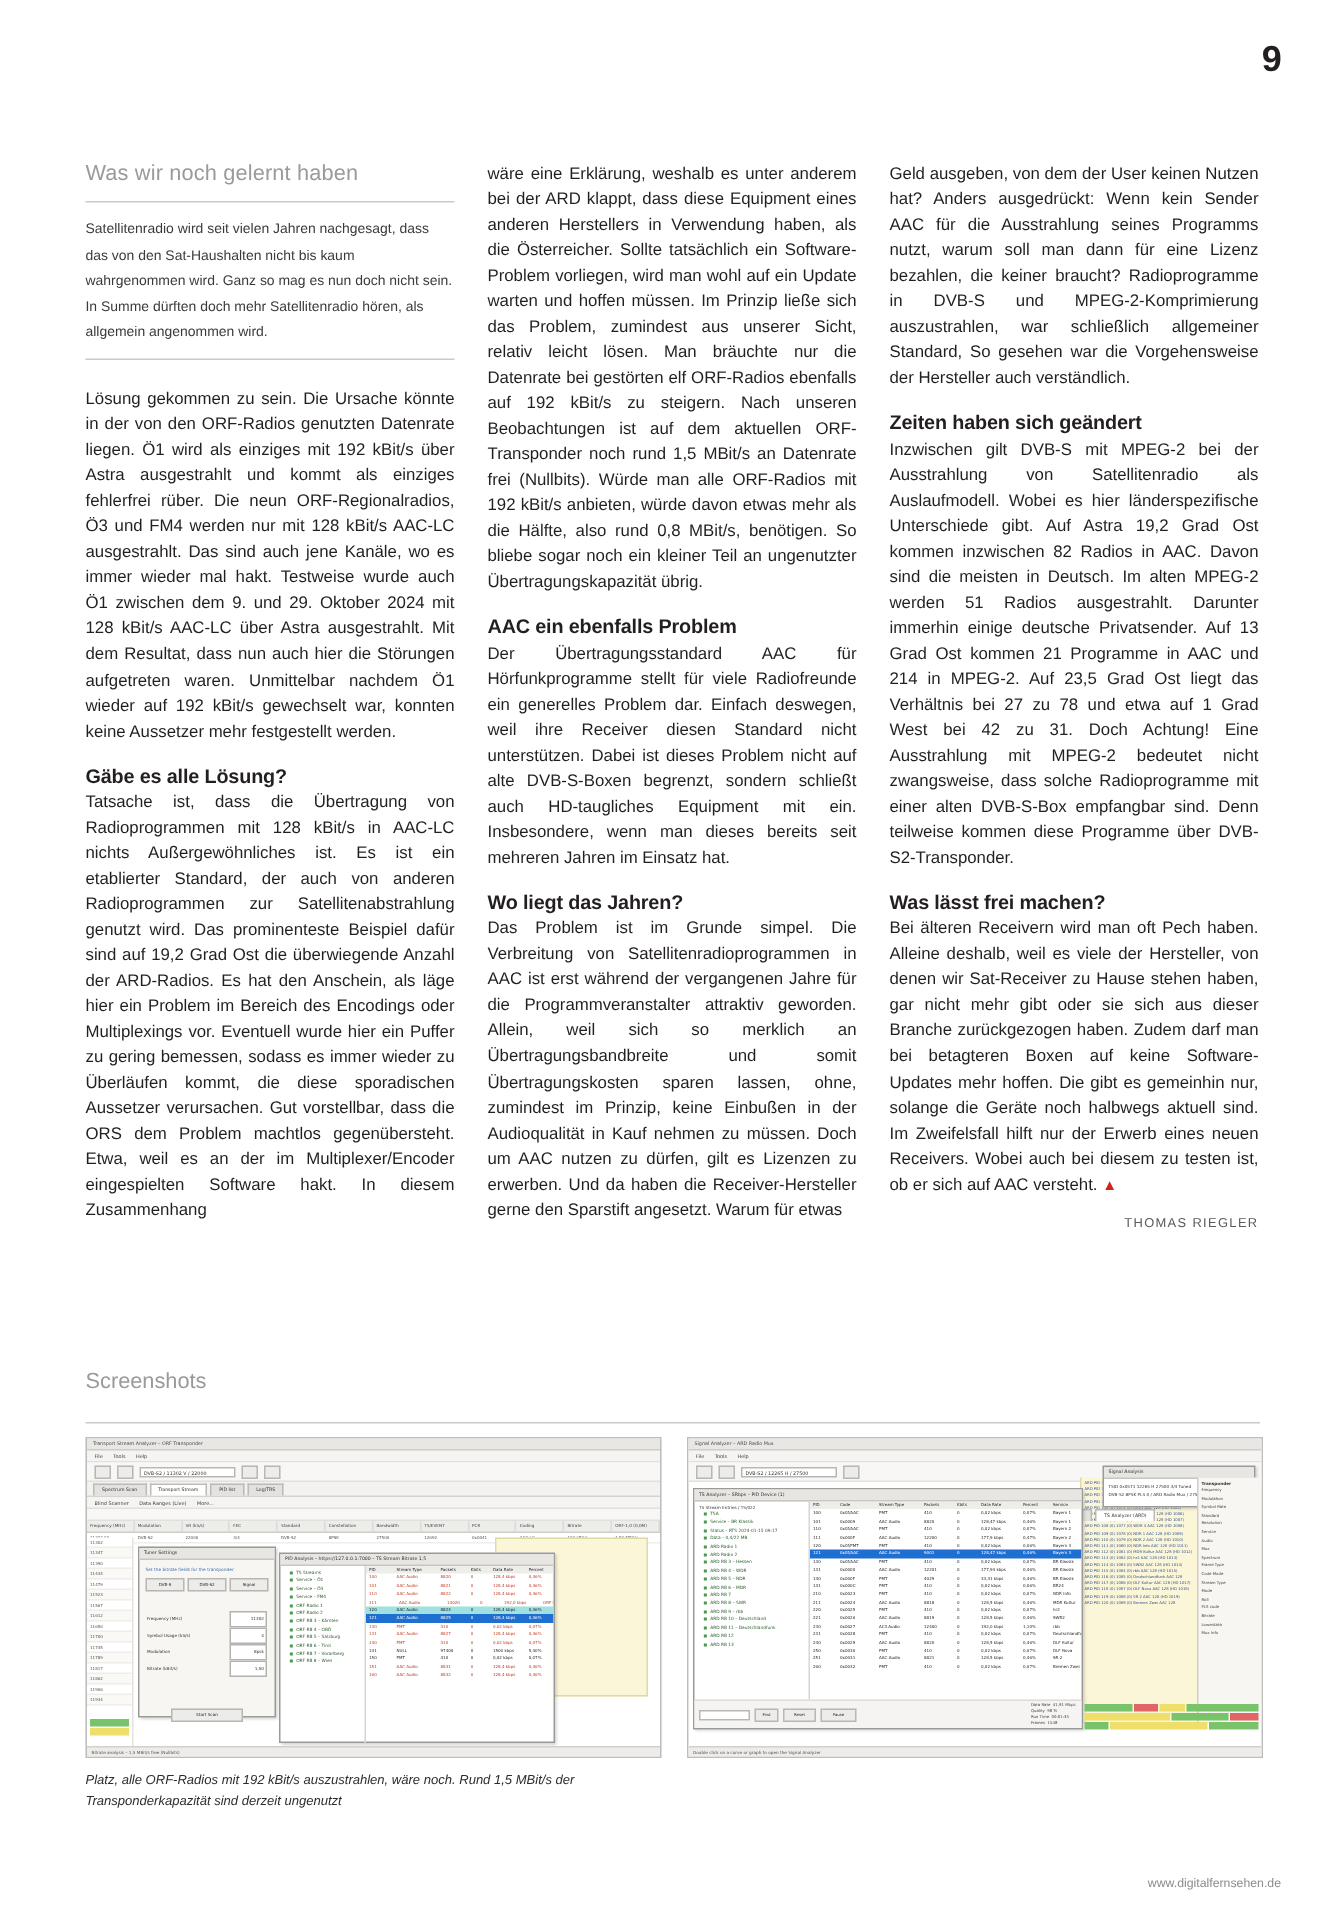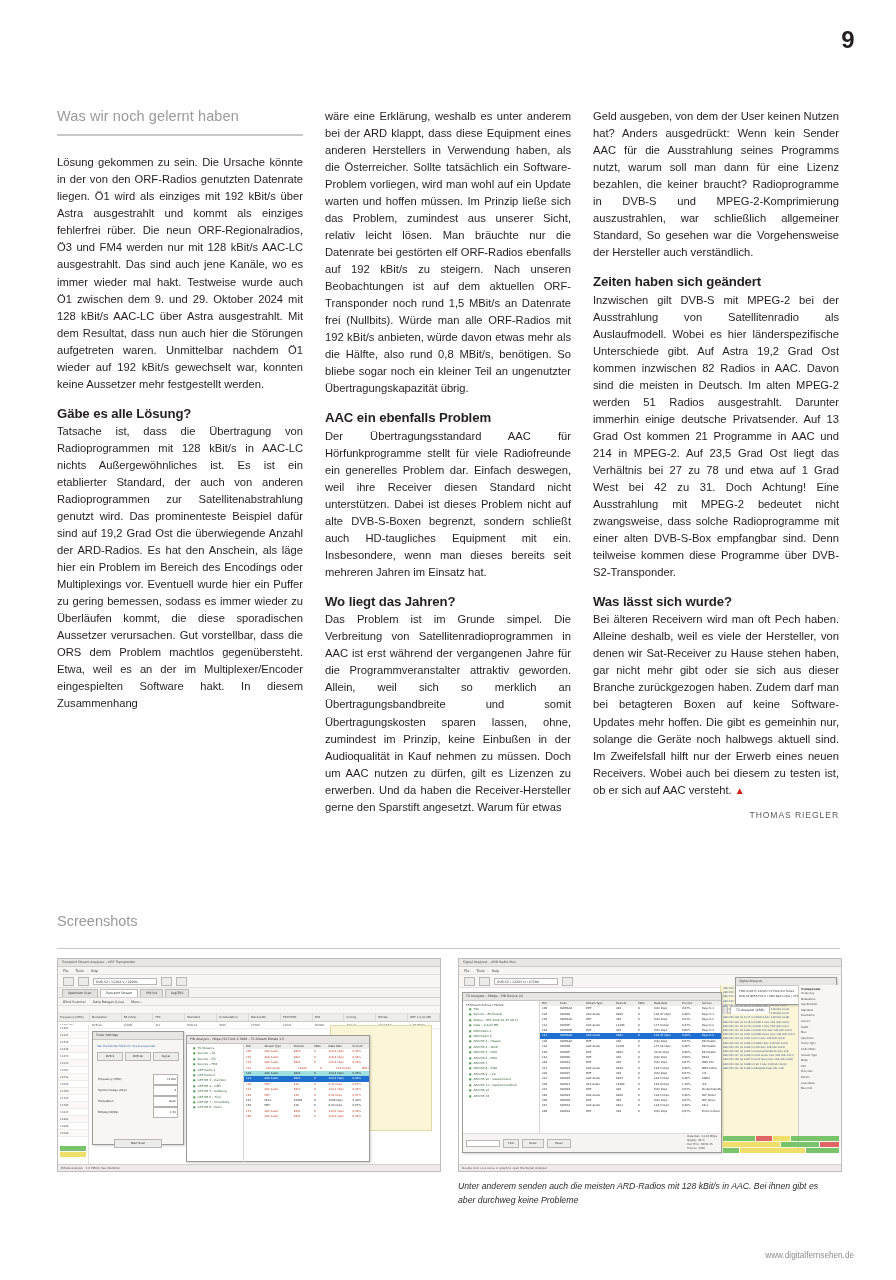--- a/index.html
+++ b/index.html
@@ -261,40 +261,41 @@
 
 <div class="page">
 
   <div class="page-number">9</div>
 
   <div class="content">
 
     <div class="col">
       <div class="kicker-head">Was wir noch gelernt haben</div>
       <hr class="rule">
+      <div class="kicker-body">Satellitenradio wird seit vielen Jahren nachgesagt, dass das von den Sat-Haushalten nicht bis kaum wahrgenommen wird. Ganz so mag es nun doch nicht sein. In Summe dürften doch mehr Satellitenradio hören, als allgemein angenommen wird.</div>
       <hr class="kicker-body-rule">
 
       <p class="body">Lösung gekommen zu sein. Die Ursache könnte in der von den ORF-Radios genutzten Datenrate liegen. Ö1 wird als einziges mit 192 kBit/s über Astra ausgestrahlt und kommt als einziges fehlerfrei rüber. Die neun ORF-Regionalradios, Ö3 und FM4 werden nur mit 128 kBit/s AAC-LC ausgestrahlt. Das sind auch jene Kanäle, wo es immer wieder mal hakt. Testweise wurde auch Ö1 zwischen dem 9. und 29. Oktober 2024 mit 128 kBit/s AAC-LC über Astra ausgestrahlt. Mit dem Resultat, dass nun auch hier die Störungen aufgetreten waren. Unmittelbar nachdem Ö1 wieder auf 192 kBit/s gewechselt war, konnten keine Aussetzer mehr festgestellt werden.</p>
       <h3 class="sub">Gäbe es alle Lösung?</h3>
       <p class="body">Tatsache ist, dass die Übertragung von Radioprogrammen mit 128 kBit/s in AAC-LC nichts Außergewöhnliches ist. Es ist ein etablierter Standard, der auch von anderen Radioprogrammen zur Satellitenabstrahlung genutzt wird. Das prominenteste Beispiel dafür sind auf 19,2 Grad Ost die überwiegende Anzahl der ARD-Radios. Es hat den Anschein, als läge hier ein Problem im Bereich des Encodings oder Multiplexings vor. Eventuell wurde hier ein Puffer zu gering bemessen, sodass es immer wieder zu Überläufen kommt, die diese sporadischen Aussetzer verursachen. Gut vorstellbar, dass die ORS dem Problem machtlos gegenübersteht. Etwa, weil es an der im Multiplexer/Encoder eingespielten Software hakt. In diesem Zusammenhang</p>
     </div>
 
     <div class="col">
       <p class="body">wäre eine Erklärung, weshalb es unter anderem bei der ARD klappt, dass diese Equipment eines anderen Herstellers in Verwendung haben, als die Österreicher. Sollte tatsächlich ein Software-Problem vorliegen, wird man wohl auf ein Update warten und hoffen müssen. Im Prinzip ließe sich das Problem, zumindest aus unserer Sicht, relativ leicht lösen. Man bräuchte nur die Datenrate bei gestörten elf ORF-Radios ebenfalls auf 192 kBit/s zu steigern. Nach unseren Beobachtungen ist auf dem aktuellen ORF-Transponder noch rund 1,5 MBit/s an Datenrate frei (Nullbits). Würde man alle ORF-Radios mit 192 kBit/s anbieten, würde davon etwas mehr als die Hälfte, also rund 0,8 MBit/s, benötigen. So bliebe sogar noch ein kleiner Teil an ungenutzter Übertragungskapazität übrig.</p>
       <h3 class="sub">AAC ein ebenfalls Problem</h3>
       <p class="body">Der Übertragungsstandard AAC für Hörfunkprogramme stellt für viele Radiofreunde ein generelles Problem dar. Einfach deswegen, weil ihre Receiver diesen Standard nicht unterstützen. Dabei ist dieses Problem nicht auf alte DVB-S-Boxen begrenzt, sondern schließt auch HD-taugliches Equipment mit ein. Insbesondere, wenn man dieses bereits seit mehreren Jahren im Einsatz hat.</p>
       <h3 class="sub">Wo liegt das Jahren?</h3>
       <p class="body">Das Problem ist im Grunde simpel. Die Verbreitung von Satellitenradioprogrammen in AAC ist erst während der vergangenen Jahre für die Programmveranstalter attraktiv geworden. Allein, weil sich so merklich an Übertragungsbandbreite und somit Übertragungskosten sparen lassen, ohne, zumindest im Prinzip, keine Einbußen in der Audioqualität in Kauf nehmen zu müssen. Doch um AAC nutzen zu dürfen, gilt es Lizenzen zu erwerben. Und da haben die Receiver-Hersteller gerne den Sparstift angesetzt. Warum für etwas</p>
     </div>
 
     <div class="col">
       <p class="body">Geld ausgeben, von dem der User keinen Nutzen hat? Anders ausgedrückt: Wenn kein Sender AAC für die Ausstrahlung seines Programms nutzt, warum soll man dann für eine Lizenz bezahlen, die keiner braucht? Radioprogramme in DVB-S und MPEG-2-Komprimierung auszustrahlen, war schließlich allgemeiner Standard, So gesehen war die Vorgehensweise der Hersteller auch verständlich.</p>
       <h3 class="sub">Zeiten haben sich geändert</h3>
       <p class="body">Inzwischen gilt DVB-S mit MPEG-2 bei der Ausstrahlung von Satellitenradio als Auslaufmodell. Wobei es hier länderspezifische Unterschiede gibt. Auf Astra 19,2 Grad Ost kommen inzwischen 82 Radios in AAC. Davon sind die meisten in Deutsch. Im alten MPEG-2 werden 51 Radios ausgestrahlt. Darunter immerhin einige deutsche Privatsender. Auf 13 Grad Ost kommen 21 Programme in AAC und 214 in MPEG-2. Auf 23,5 Grad Ost liegt das Verhältnis bei 27 zu 78 und etwa auf 1 Grad West bei 42 zu 31. Doch Achtung! Eine Ausstrahlung mit MPEG-2 bedeutet nicht zwangsweise, dass solche Radioprogramme mit einer alten DVB-S-Box empfangbar sind. Denn teilweise kommen diese Programme über DVB-S2-Transponder.</p>
-      <h3 class="sub">Was lässt sich wurde?</h3>
+      <h3 class="sub">Was lässt frei machen?</h3>
       <p class="body"><span>Bei älteren Receivern wird man oft Pech haben. Alleine deshalb, weil es viele der Hersteller, von denen wir Sat-Receiver zu Hause stehen haben, gar nicht mehr gibt oder sie sich aus dieser Branche zurückgezogen haben. Zudem darf man bei betagteren Boxen auf keine Software-Updates mehr hoffen. Die gibt es gemeinhin nur, solange die Geräte noch halbwegs aktuell sind. Im Zweifelsfall hilft nur der Erwerb eines neuen Receivers. Wobei auch bei diesem zu testen ist, ob er sich auf AAC versteht.</span> <span class="endmark">▲</span></p>
       <div class="byline">THOMAS RIEGLER</div>
     </div>
   </div>
 
   <div class="shots-head">Screenshots</div>
   <hr class="shots-rule">
 
   <div class="shots">
 
@@ -597,20 +598,21 @@
           </div>
 
           <div style="position:absolute;left:2px;bottom:14px;width:26px;">
             <div class="bar-green"></div>
             <div class="bar-yellow" style="margin-top:1px;"></div>
           </div>
 
           <div class="statusbar">Bitrate analysis – 1,5 MBit/s free (Nullbits)</div>
         </div>
       </div>
+      <div class="caption">Platz, alle ORF-Radios mit 192 kBit/s auszustrahlen, wäre noch. Rund 1,5 MBit/s der Transponderkapazität sind derzeit ungenutzt</div>
     </div>
 
     <div class="shot">
       <div class="shot-img">
         <div class="app">
 
           <div class="app-titlebar">
             <span class="ttxt">Signal Analyzer – ARD Radio Mux</span>
           </div>
 
@@ -955,19 +957,18 @@
             <div style="display:flex;gap:1px;margin-top:1px;">
               <div class="bar-green" style="flex:1;"></div>
                 <div class="bar-yellow" style="flex:4;"></div>
                 <div class="bar-green" style="flex:2;"></div>
             </div>
           </div>
 
           <div class="statusbar">Double click on a curve or graph to open the Signal Analyzer</div>
         </div>
       </div>
-      <div class="caption">Unter anderem senden auch die meisten ARD-Radios mit 128 kBit/s in AAC. Bei ihnen gibt es aber durchweg keine Probleme</div>
     </div>
 
   </div>
 
   <div class="footer">www.digitalfernsehen.de</div>
 </div>
 
 </body></html>

